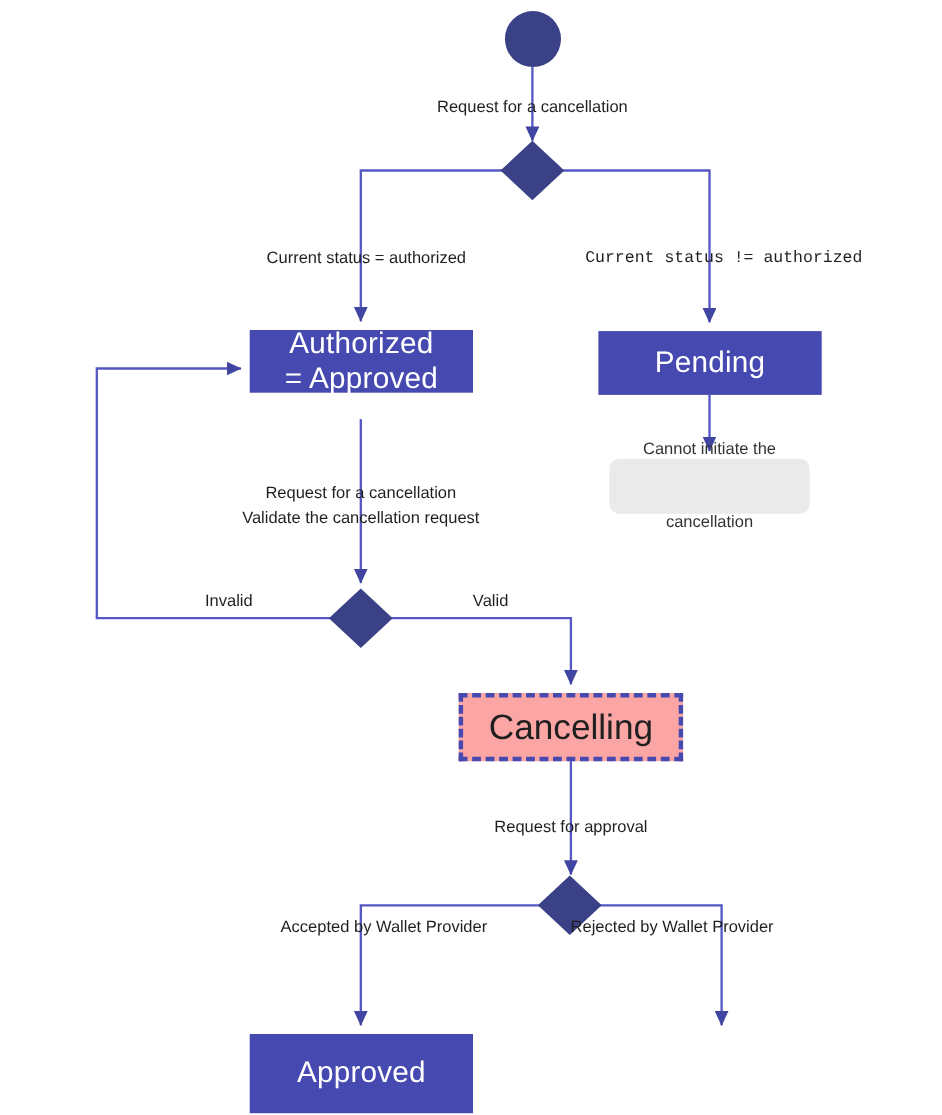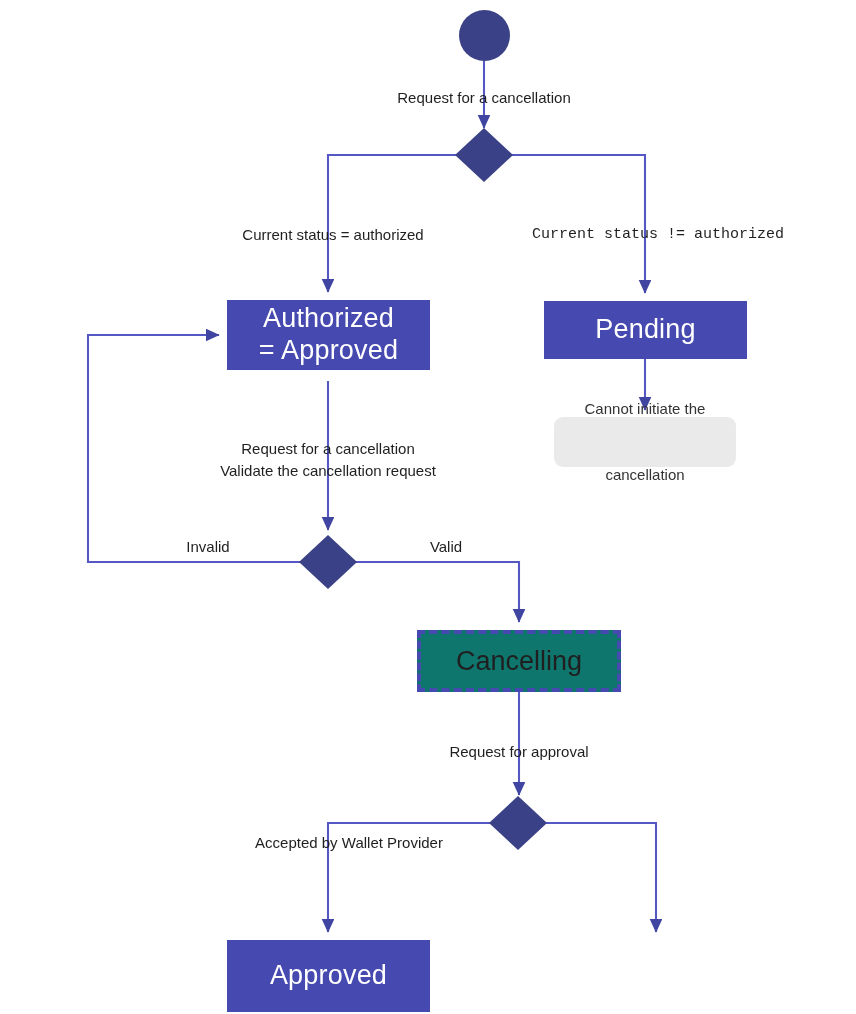--- a/index.html
+++ b/index.html
@@ -9,21 +9,21 @@
 
   svg.edges{position:absolute;left:0;top:0;width:856px;height:1014px;}
 
   .node{position:absolute;box-sizing:border-box;display:flex;
         align-items:center;justify-content:center;text-align:center;}
 
   .state-box{background:#4549B0;color:#ffffff;font-size:27px;line-height:1.18;
              font-weight:400;letter-spacing:.2px;}
   .state-box.two-line{font-size:27px;}
 
-  .dashed-box{background:#0f766e;color:#1f1f1f;font-size:27px;
+  .dashed-box{background:#fca5a5;color:#1f1f1f;font-size:32px;
               border:4px dashed #4549B0;}
 
   .note-box{background:#eaeaea;color:#333333;font-size:15px;line-height:1.35;
             border-radius:9px;padding:6px 10px;}
 
   .edge-label{position:absolute;color:#1f1f1f;font-size:15px;line-height:1.45;
               text-align:center;white-space:pre;}
 
   .start-circle{position:absolute;border-radius:50%;background:#3a4186;}
 </style>
@@ -61,21 +61,21 @@
       <path d="M543,823 L656,823 L656,932" marker-end="url(#arrow)"></path>
     </g>
 
     <polygon points="484,128 513,155 484,182 455,155" fill="#3a4186"></polygon>
     <polygon points="328,535 357,562 328,589 299,562" fill="#3a4186"></polygon>
     <polygon points="518,796 547,823 518,850 489,823" fill="#3a4186"></polygon>
   </svg>
 
   <div class="start-circle" style="left:459px;top:10px;width:51px;height:51px;"></div>
 
-  <div class="node state-box two-line" style="left:227px;top:300px;width:203px;height:70px;flex-direction:column;">
+  <div class="node state-box two-line" style="left:227px;top:300px;width:203px;height:57px;flex-direction:column;">
     <span>Authorized</span>
     <span>= Approved</span>
   </div>
 
   <div class="node state-box" style="left:544px;top:301px;width:203px;height:58px;">
     <span>Pending</span>
   </div>
 
   <div class="node note-box" style="left:554px;top:417px;width:182px;height:50px;flex-direction:column;gap:45px;">
     <span>Cannot initiate the</span>
@@ -102,14 +102,15 @@
   <div class="edge-label" style="left:178px;top:460px;width:300px;">Validate the cancellation request</div>
 
   <div class="edge-label" style="left:158px;top:536px;width:100px;">Invalid</div>
 
   <div class="edge-label" style="left:396px;top:536px;width:100px;">Valid</div>
 
   <div class="edge-label" style="left:369px;top:741px;width:300px;">Request for approval</div>
 
   <div class="edge-label" style="left:199px;top:832px;width:300px;">Accepted by Wallet Provider</div>
 
+  <div class="edge-label" style="left:461px;top:832px;width:300px;">Rejected by Wallet Provider</div>
 
 </div>
 
 </body></html>

